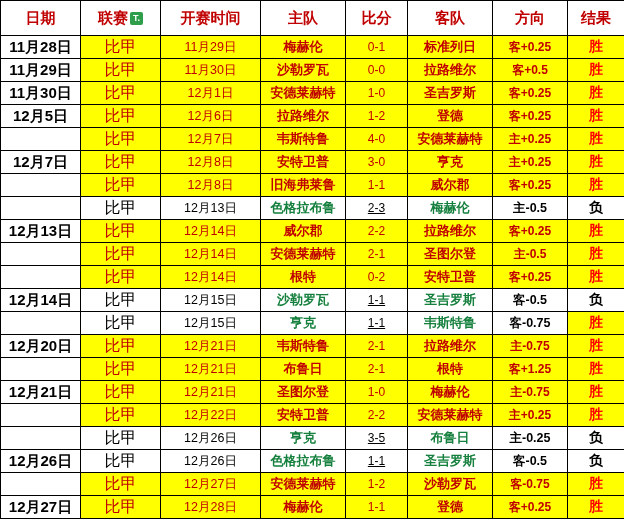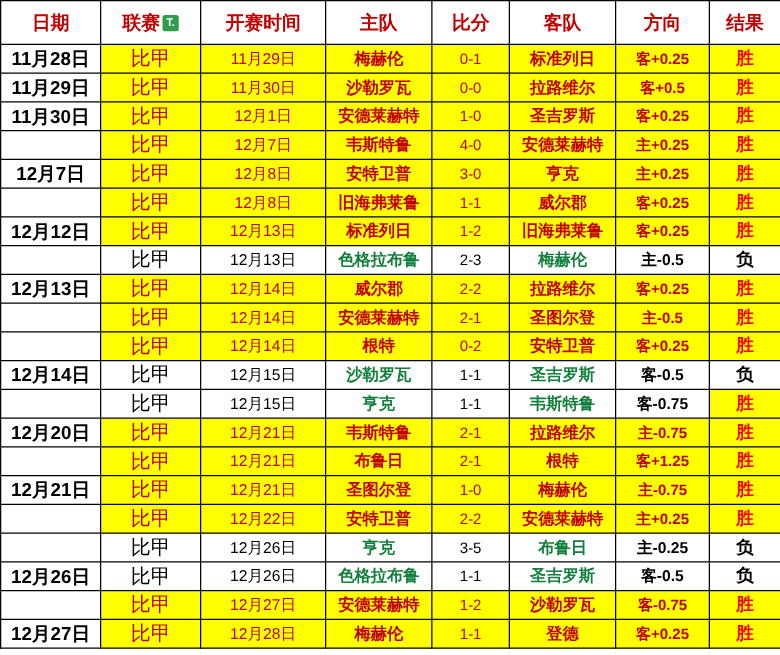--- a/index.html
+++ b/index.html
@@ -17,21 +17,21 @@
   thead th{height:34px;font-size:15px;font-weight:bold;color:#c00000;background:#ffffff;}
   tbody td{height:22px;font-size:12.5px;}
   .datecell{font-size:15px;font-weight:bold;color:#000000;background:#ffffff;}
   .league{background:#ffff00;color:#c00000;font-size:16px;margin-left:20px;}
   .league.plain{background:#ffffff;color:#000000;}
   .time{background:#ffff00;color:#c00000;}
   .time.plain{background:#ffffff;color:#000000;}
   .team{background:#ffff00;color:#c00000;font-weight:bold;font-size:13px;margin-top:16px;}
   .team.plain{background:#ffffff;color:#15803d;font-weight:bold;font-size:13px;}
   .score{background:#ffff00;color:#c00000;font-size:12px;}
-  .score.plain{background:#ffffff;color:#000000;font-size:12px;}
+  .score.plain{background:#ffffff;color:#000000;font-size:12px;text-decoration:underline;}
   .dir{background:#ffff00;color:#c00000;font-weight:bold;font-size:12px;}
   .dir.plain{background:#ffffff;color:#000000;font-weight:bold;font-size:12.5px;}
   .res{background:#ffff00;color:#ff0000;font-weight:bold;font-size:14px;}
   .res.lose{background:#ffffff;color:#000000;font-weight:bold;font-size:14px;}
   .hdr-icon{display:inline-block;width:13px;height:13px;background:#2e9e4a;color:#ffffff;
             font-size:9px;line-height:13px;border-radius:2px;vertical-align:middle;margin-left:2px;}
 </style>
 </head>
 <body>
 
@@ -83,20 +83,30 @@
         <td class="datecell">11月30日</td>
         <td class="league">比甲</td>
         <td class="time">12月1日</td>
         <td class="team">安德莱赫特</td>
         <td class="score">1-0</td>
         <td class="team">圣吉罗斯</td>
         <td class="dir">客+0.25</td>
         <td class="res">胜</td>
       </tr>
       <tr>
+        <td class="datecell">12月5日</td>
+        <td class="league">比甲</td>
+        <td class="time">12月6日</td>
+        <td class="team">拉路维尔</td>
+        <td class="score">1-2</td>
+        <td class="team">登德</td>
+        <td class="dir">客+0.25</td>
+        <td class="res">胜</td>
+      </tr>
+      <tr>
         <td class="datecell"></td>
         <td class="league">比甲</td>
         <td class="time">12月7日</td>
         <td class="team">韦斯特鲁</td>
         <td class="score">4-0</td>
         <td class="team">安德莱赫特</td>
         <td class="dir">主+0.25</td>
         <td class="res">胜</td>
       </tr>
       <tr>
@@ -113,30 +123,20 @@
         <td class="datecell"></td>
         <td class="league">比甲</td>
         <td class="time">12月8日</td>
         <td class="team">旧海弗莱鲁</td>
         <td class="score">1-1</td>
         <td class="team">威尔郡</td>
         <td class="dir">客+0.25</td>
         <td class="res">胜</td>
       </tr>
       <tr>
-        <td class="datecell">12月12日</td>
-        <td class="league">比甲</td>
-        <td class="time">12月13日</td>
-        <td class="team">标准列日</td>
-        <td class="score">1-2</td>
-        <td class="team">旧海弗莱鲁</td>
-        <td class="dir">客+0.25</td>
-        <td class="res">胜</td>
-      </tr>
-      <tr>
         <td class="datecell"></td>
         <td class="league plain">比甲</td>
         <td class="time plain">12月13日</td>
         <td class="team plain">色格拉布鲁</td>
         <td class="score plain">2-3</td>
         <td class="team plain">梅赫伦</td>
         <td class="dir plain">主-0.5</td>
         <td class="res lose">负</td>
       </tr>
       <tr>

